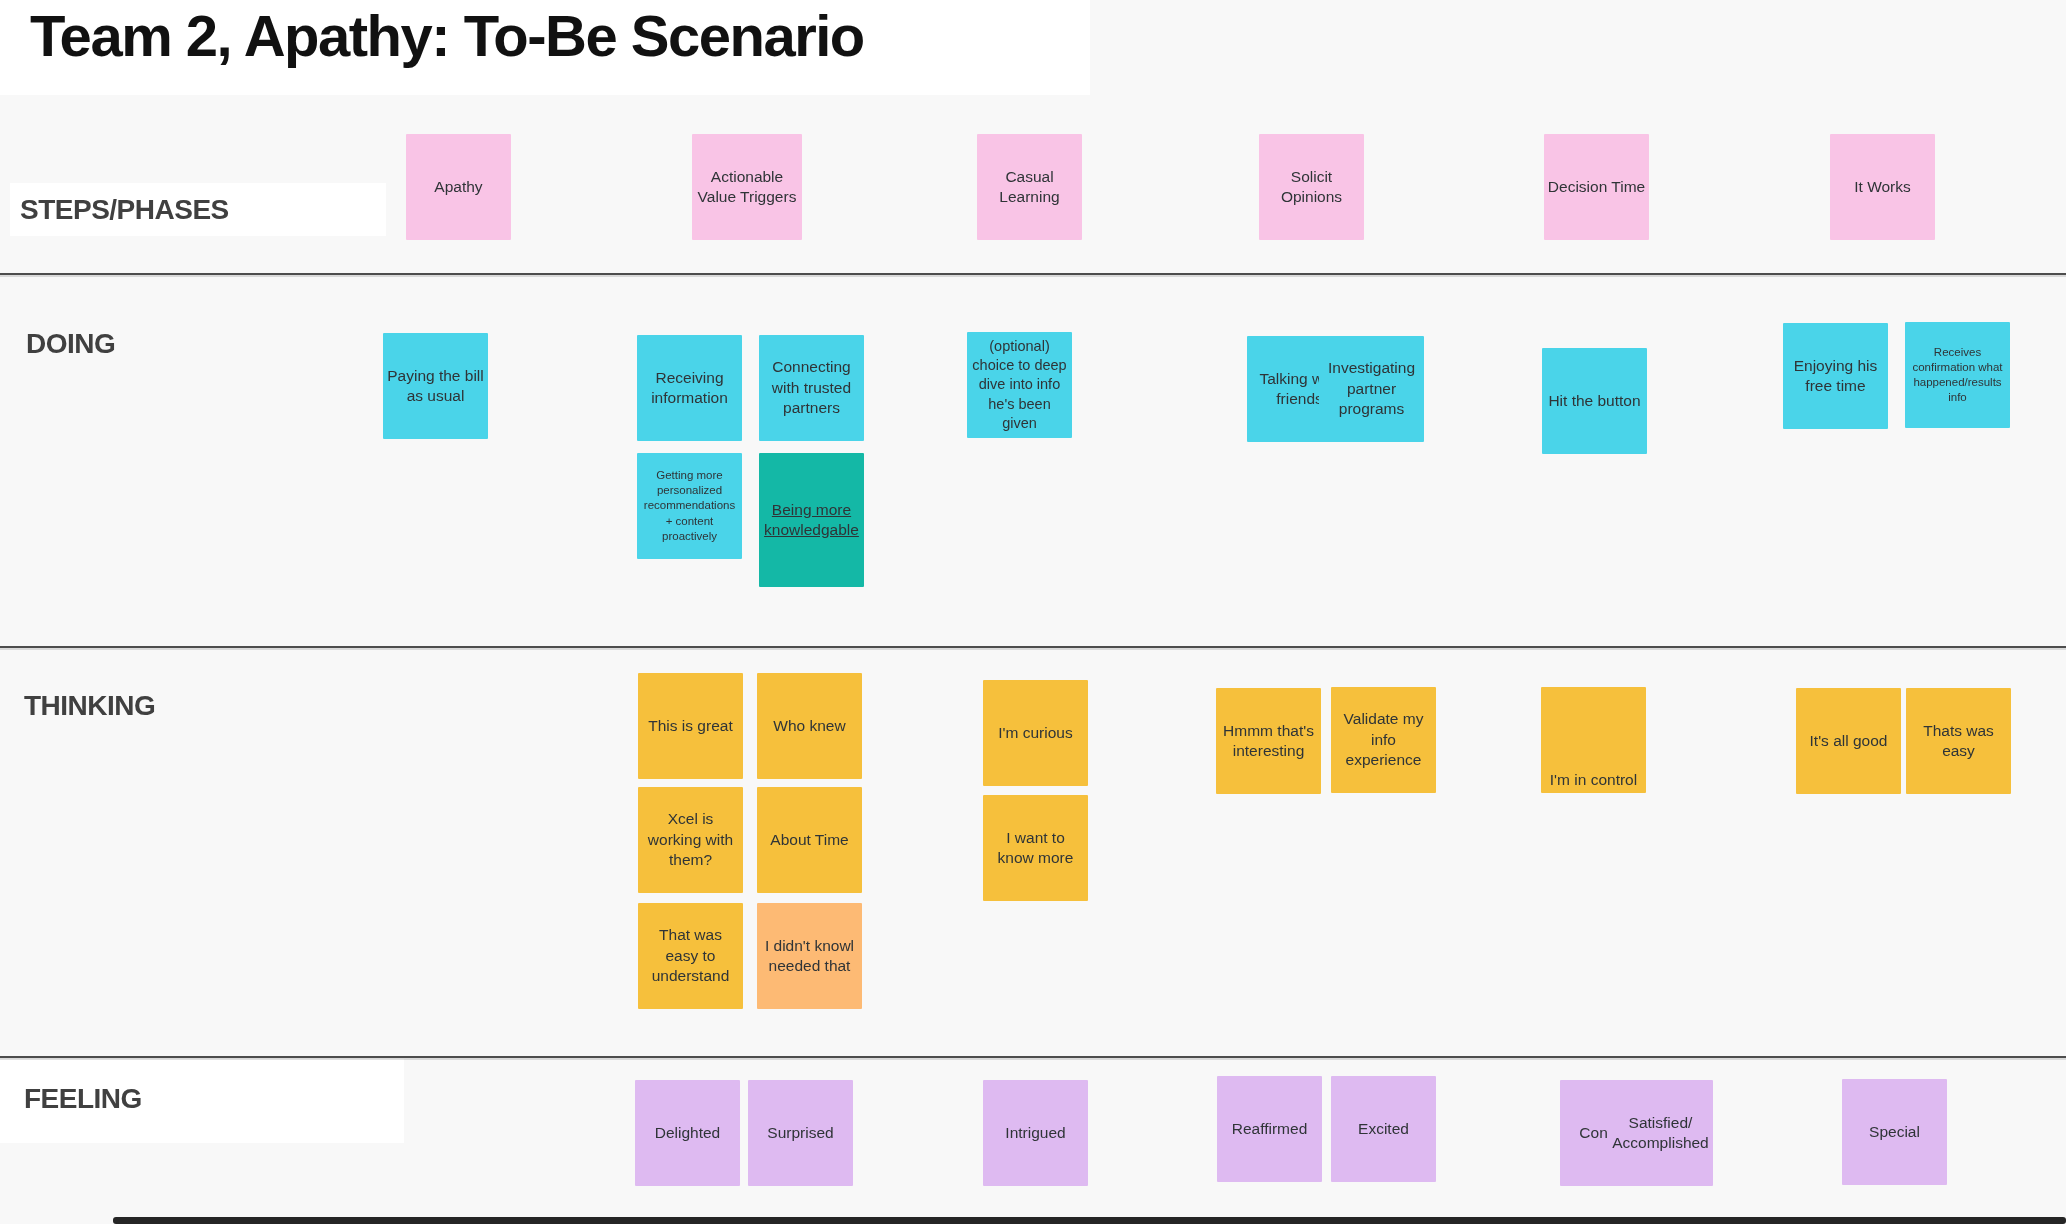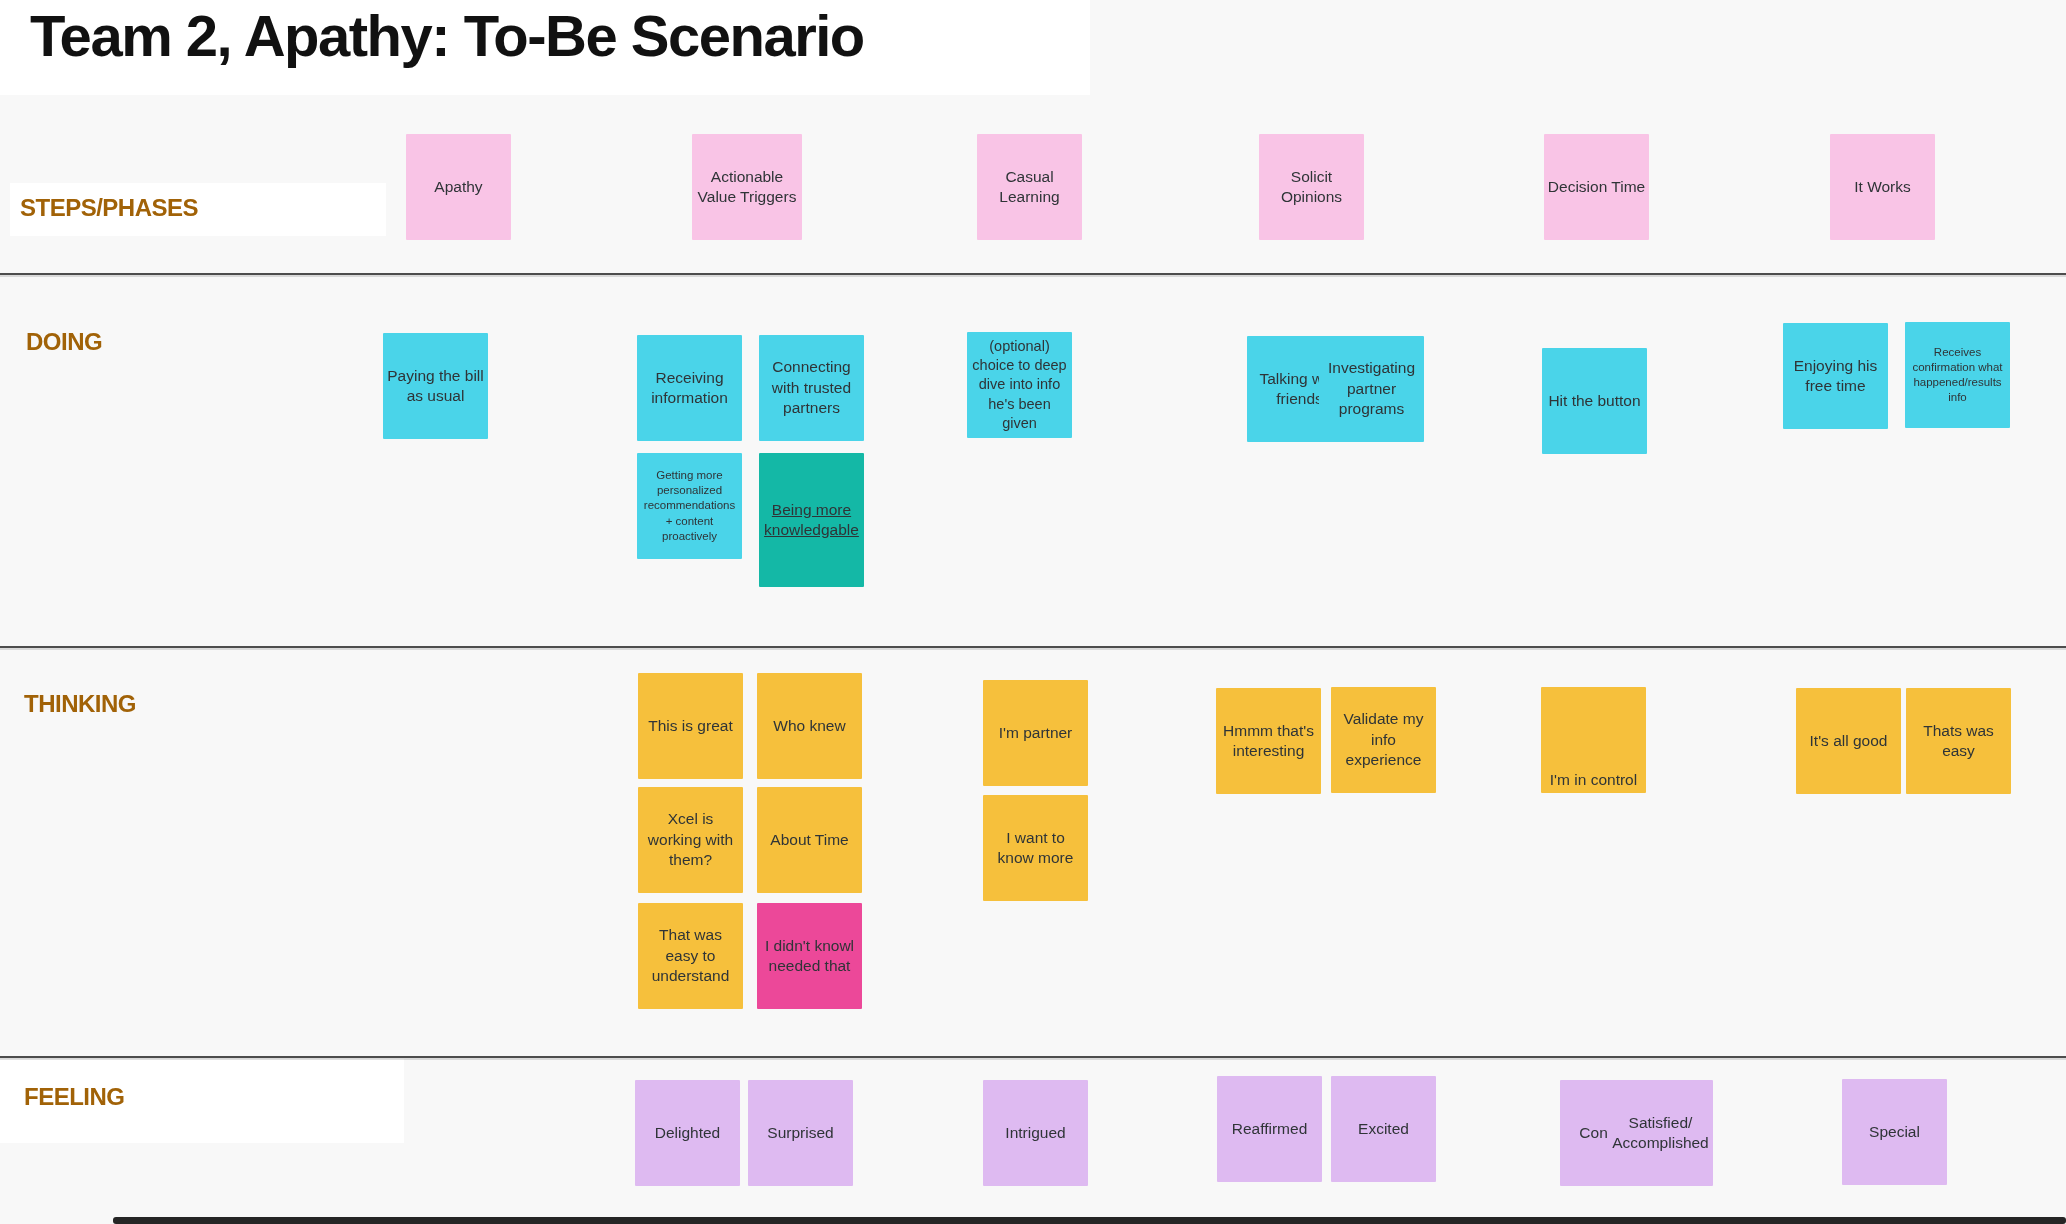--- a/index.html
+++ b/index.html
@@ -10,21 +10,21 @@
   }
   .white-block{position:absolute;background:#ffffff;}
   #title-backdrop{left:0;top:0;width:1090px;height:95px;}
   #steps-label-backdrop{left:10px;top:183px;width:376px;height:53px;}
   #feeling-label-backdrop{left:0;top:1059px;width:404px;height:84px;}
   h1#board-title{
     position:absolute;left:30px;top:2px;margin:0;
     font-size:58px;font-weight:800;letter-spacing:-1.5px;color:#111;
   }
   .row-label{
-    position:absolute;font-size:24px;font-weight:800;color:#a16207;
+    position:absolute;font-size:28px;font-weight:800;color:#404040;
     letter-spacing:-0.5px;white-space:nowrap;
   }
   #row-label-steps{left:20px;top:194px;}
   #row-label-doing{left:26px;top:328px;}
   #row-label-thinking{left:24px;top:690px;}
   #row-label-feeling{left:24px;top:1083px;}
   .divider{
     position:absolute;left:0;width:2066px;height:2px;background:#4d4d4d;
     box-shadow:0 2px 0 rgba(0,0,0,0.12);
   }
@@ -120,25 +120,25 @@
     </div>
     <div class="sticky" style="left: 638px; top: 787px; width: 105px; height: 106px; background: rgb(246, 192, 60);">
       <span>Xcel is working with them?</span>
     </div>
     <div class="sticky" style="left: 757px; top: 787px; width: 105px; height: 106px; background: rgb(246, 192, 60);">
       <span>About Time</span>
     </div>
     <div class="sticky" style="left: 638px; top: 903px; width: 105px; height: 106px; background: rgb(246, 192, 60);">
       <span>That was easy to understand</span>
     </div>
-    <div class="sticky" style="left: 757px; top: 903px; width: 105px; height: 106px; background: #ec4899;">
+    <div class="sticky" style="left: 757px; top: 903px; width: 105px; height: 106px; background: #fdba74;">
       <span>I didn't knowl needed that</span>
     </div>
     <div class="sticky" style="left: 983px; top: 680px; width: 105px; height: 106px; background: rgb(246, 192, 60);">
-      <span>I'm partner</span>
+      <span>I'm curious</span>
     </div>
     <div class="sticky" style="left: 983px; top: 795px; width: 105px; height: 106px; background: rgb(246, 192, 60);">
       <span>I want to know more</span>
     </div>
     <div class="sticky" style="left: 1216px; top: 688px; width: 105px; height: 106px; background: rgb(246, 192, 60);">
       <span>Hmmm that's interesting</span>
     </div>
     <div class="sticky" style="left: 1331px; top: 687px; width: 105px; height: 106px; background: rgb(246, 192, 60);">
       <span>Validate my info experience</span>
     </div>

